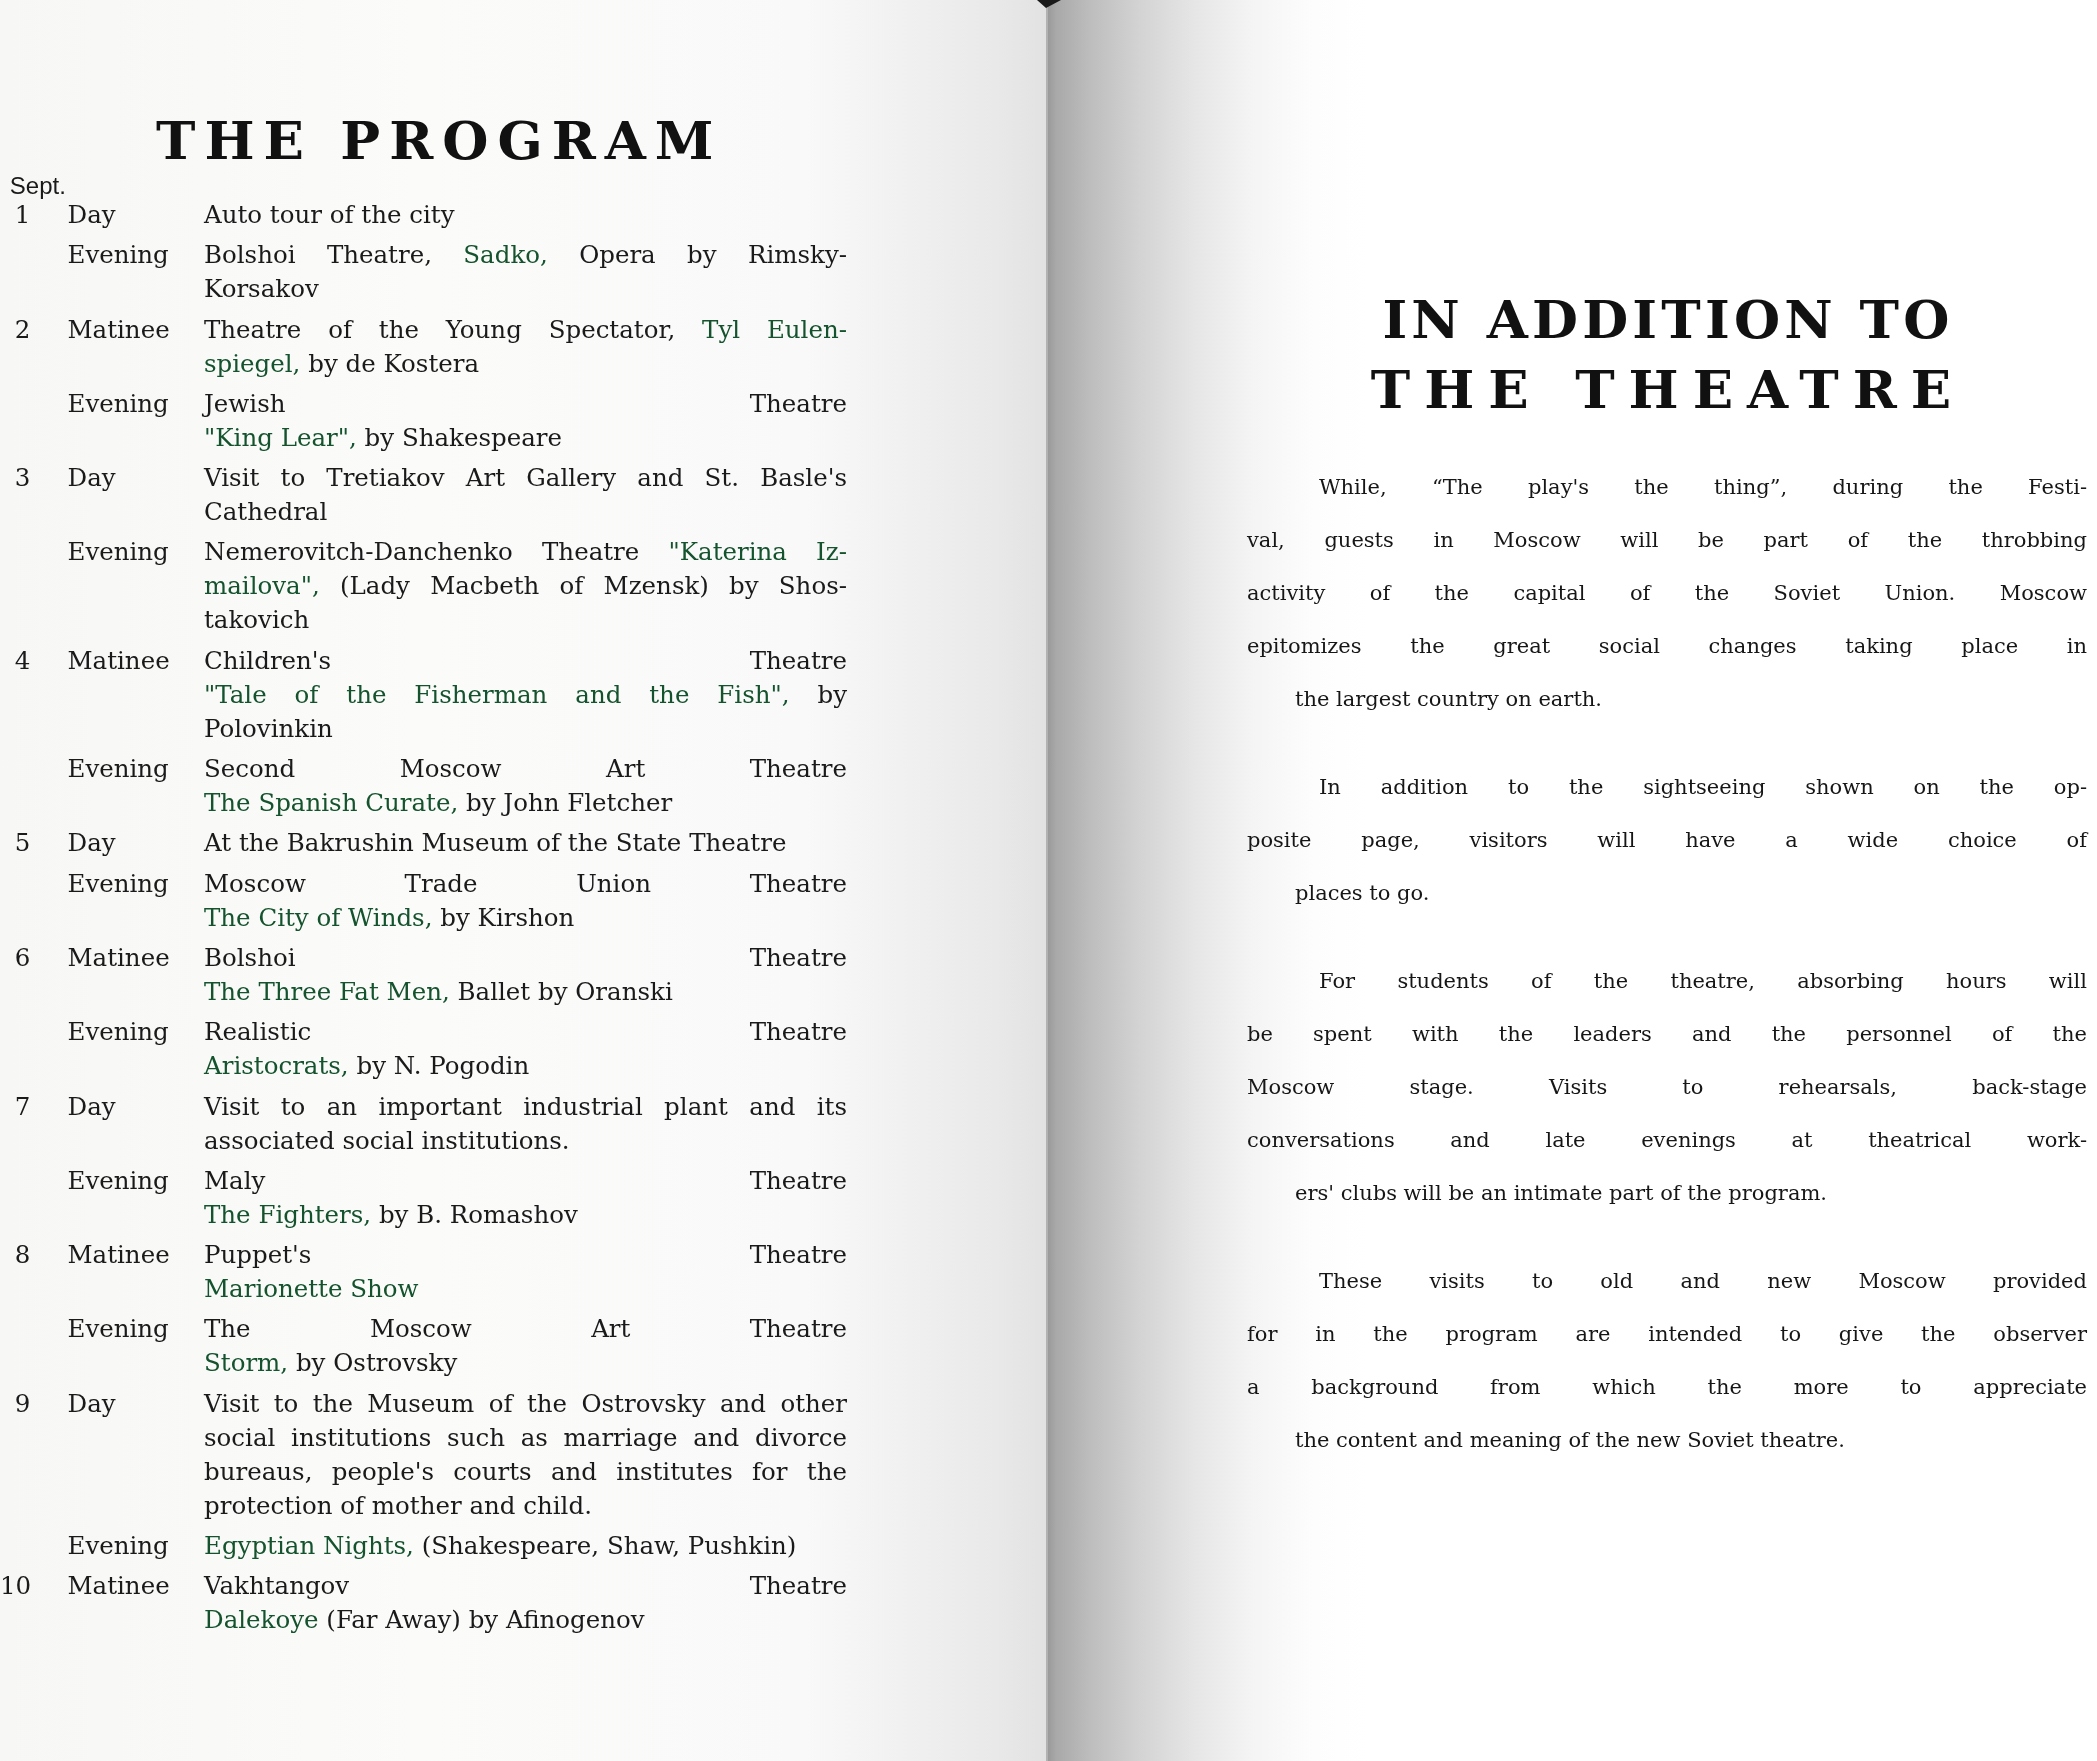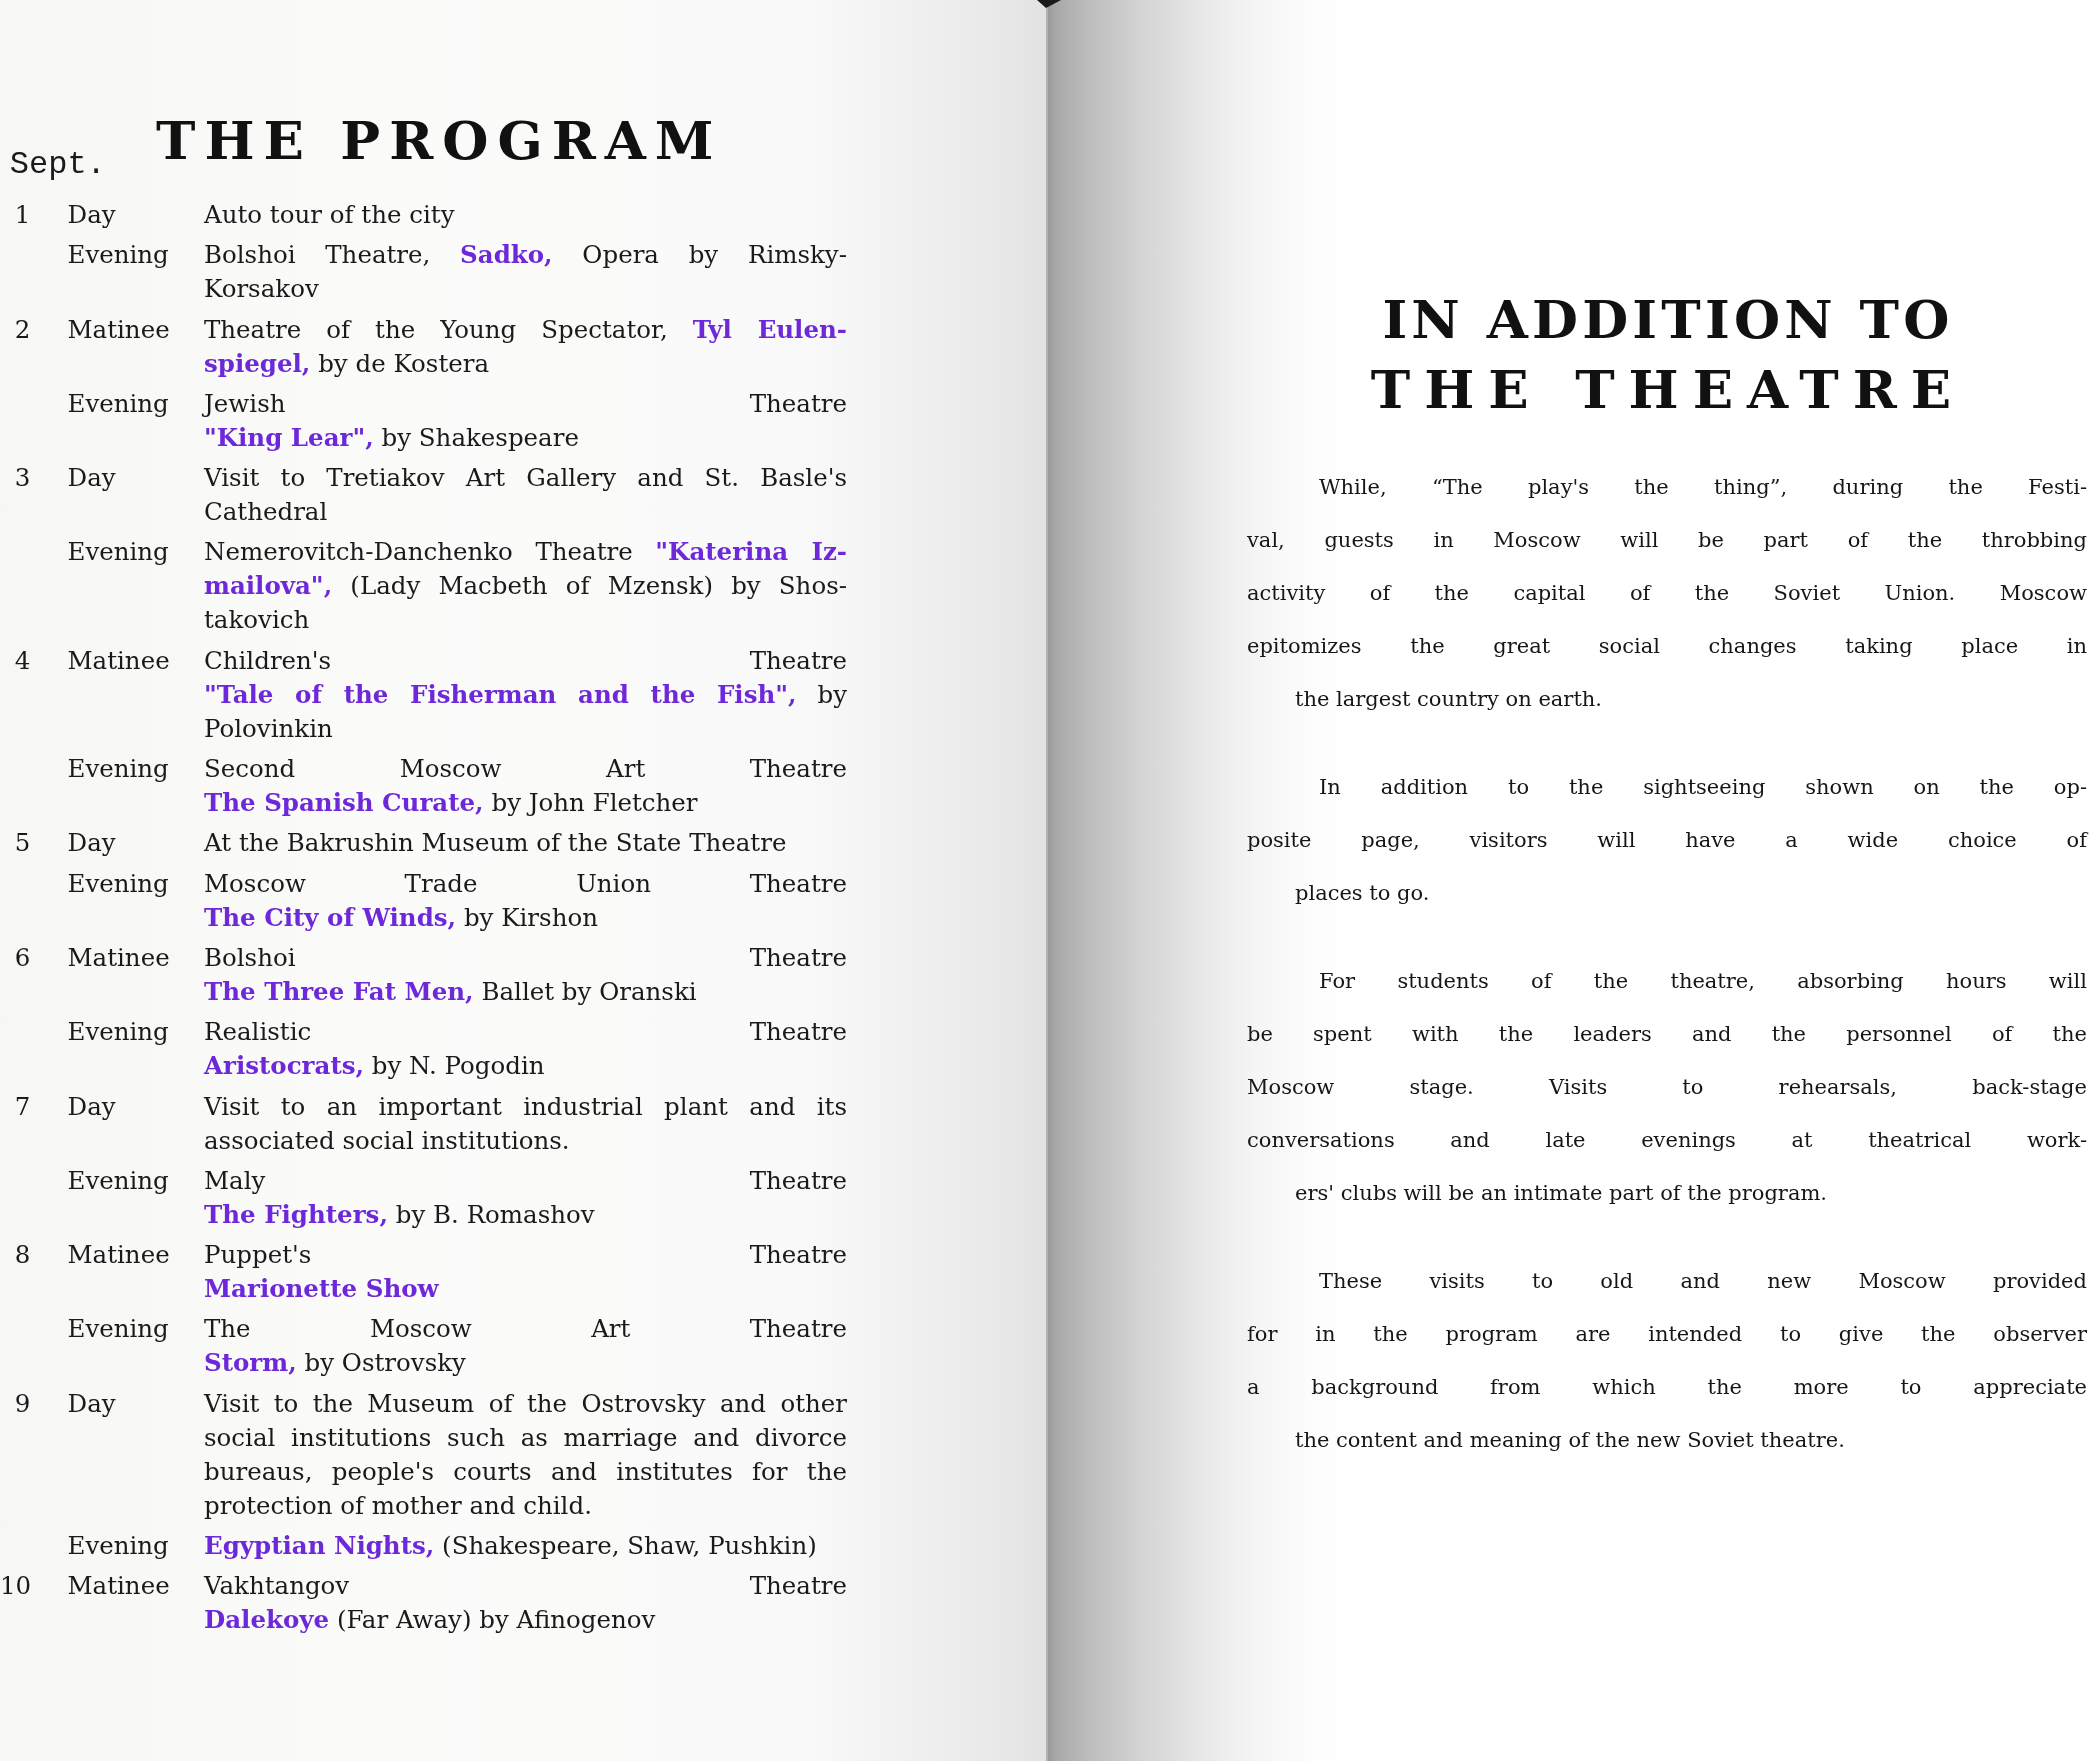--- a/index.html
+++ b/index.html
@@ -75,23 +75,23 @@
       font-weight: bold;
       font-size: 53px;
       letter-spacing: 9px;
       line-height: 1;
       color: #111;
       text-align: center;
     }
     .program-month {
       position: absolute;
       left: 9.8px;
-      top: 148px;
-      font-family: Liberation Mono, monospace;
-      font-size: 32px;
+      top: 169px;
+      font-family: Liberation Sans, sans-serif;
+      font-size: 24px;
       line-height: 34px;
       color: #1a1a1a;
     }
     .program-list {
       position: absolute;
       left: 0;
       top: 198px;
       width: 851px;
     }
     .day-group { }
@@ -123,22 +123,22 @@
     }
     .entry .desc .line {
       display: block;
       text-align: justify;
       text-align-last: left;
     }
     .entry .desc .line.full {
       text-align-last: justify;
     }
     .desc b {
-      font-weight: bold;
-      color: #6d28d9;
+      font-weight: normal;
+      color: #14532d;
     }
 
     
     .addition-title {
       position: absolute;
       left: 1296px;
       top: 280px;
       width: 736px;
       margin: 4px;
       text-align: center;

